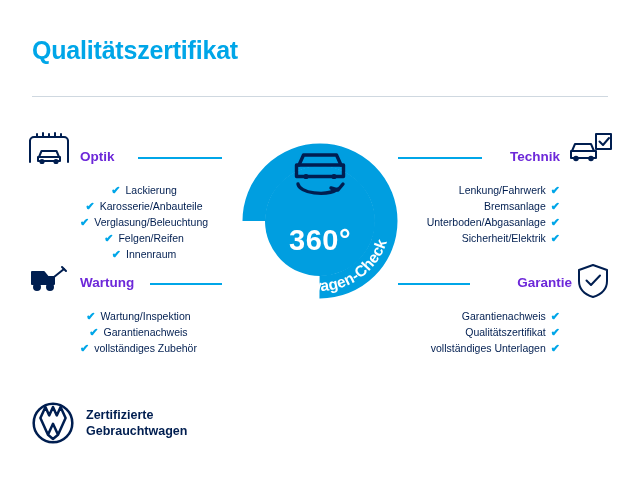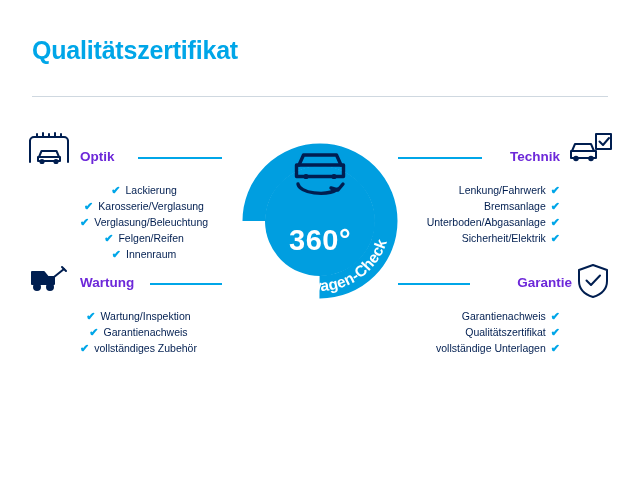--- a/index.html
+++ b/index.html
@@ -167,21 +167,21 @@
       <path d="M13 26 l2.5 -6 h15 l2.5 6"></path>
       <path d="M12 26 h22 v4 h-22 z"></path>
       <circle cx="16" cy="30.5" r="1.6" fill="#001e50"></circle>
       <circle cx="30" cy="30.5" r="1.6" fill="#001e50"></circle>
     </svg>
   </div>
   <div class="section-head sec-optik-head">Optik</div>
   <div class="section-rule sec-optik-rule"></div>
   <div class="list left list-optik">
     <span class="list-item"><span class="check">✔</span><span>Lackierung</span></span>
-    <span class="list-item"><span class="check">✔</span><span>Karosserie/Verglasung</span></span>
+    <span class="list-item"><span class="check">✔</span><span>Karosserie/Anbauteile</span></span>
     <span class="list-item"><span class="check">✔</span><span>Verglasung/Beleuchtung</span></span>
     <span class="list-item"><span class="check">✔</span><span>Felgen/Reifen</span></span>
     <span class="list-item"><span class="check">✔</span><span>Innenraum</span></span>
   </div>
 
   <div class="corner-icon icon-wartung">
     <svg width="46" height="30" viewBox="0 0 46 30" fill="none" stroke="#001e50" stroke-width="2" stroke-linecap="round" stroke-linejoin="round">
       <path d="M6 22 h22 v-7 h-6 l-4 -5 h-12 z" fill="#001e50" stroke="#001e50"></path>
       <path d="M28 15 l10 -8"></path>
       <path d="M36 5 l4 4"></path>
@@ -220,21 +220,21 @@
     <svg width="34" height="38" viewBox="0 0 34 38" fill="none" stroke="#001e50" stroke-width="2" stroke-linecap="round" stroke-linejoin="round">
       <path d="M17 3 L31 8 v11 c0 8 -6 13.5 -14 16 c-8 -2.5 -14 -8 -14 -16 V8 z"></path>
       <path d="M10.5 18.5 l4.5 4.5 l9 -9.5"></path>
     </svg>
   </div>
   <div class="section-head sec-garantie-head">Garantie</div>
   <div class="section-rule sec-garantie-rule"></div>
   <div class="list right list-garantie">
     <span class="list-item"><span>Garantienachweis</span><span class="check">✔</span></span>
     <span class="list-item"><span>Qualitätszertifikat</span><span class="check">✔</span></span>
-    <span class="list-item"><span>vollständige Unterlagen</span><span class="check">✔</span></span>
+    <span class="list-item"><span>vollständiges Unterlagen</span><span class="check">✔</span></span>
   </div>
 
   <div class="badge">
     <svg width="192" height="192" viewBox="0 0 192 192">
       <defs>
         <path id="curveTxt" d="M 26 103 A 70 70 0 0 0 166 103"></path>
       </defs>
 
       <circle cx="96" cy="103" r="66" fill="none" stroke="#009ee0" stroke-width="23" stroke-dasharray="312 103" stroke-dashoffset="208" stroke-linecap="butt"></circle>
 
@@ -249,14 +249,25 @@
         <path d="M119 66 l-5 6 l-7 -2"></path>
       </g>
 
       <text font-family="Liberation Sans, sans-serif" font-size="15.5" font-weight="bold" fill="#ffffff">
         <textPath href="#curveTxt" startOffset="50%" text-anchor="middle">Gebrauchtwagen-Check</textPath>
       </text>
     </svg>
     <div class="badge-360">360°</div>
   </div>
 
+  <div class="footer">
+    <svg class="vw-logo" viewBox="0 0 100 100">
+      <circle cx="50" cy="50" r="46" fill="none" stroke="#001e50" stroke-width="6"></circle>
+      <path d="M50 12 L41 32 L32 12 M32 12 L20 38 L38 78 L50 52 L62 78 L80 38 L68 12 M68 12 L59 32 L50 12
+               M38 78 L50 88 L62 78" fill="none" stroke="#001e50" stroke-width="6" stroke-linejoin="round" stroke-linecap="round"></path>
+    </svg>
+    <div class="footer-text">
+      <div>Zertifizierte</div>
+      <div>Gebrauchtwagen</div>
+    </div>
+  </div>
 
 </div>
 
 </body></html>

